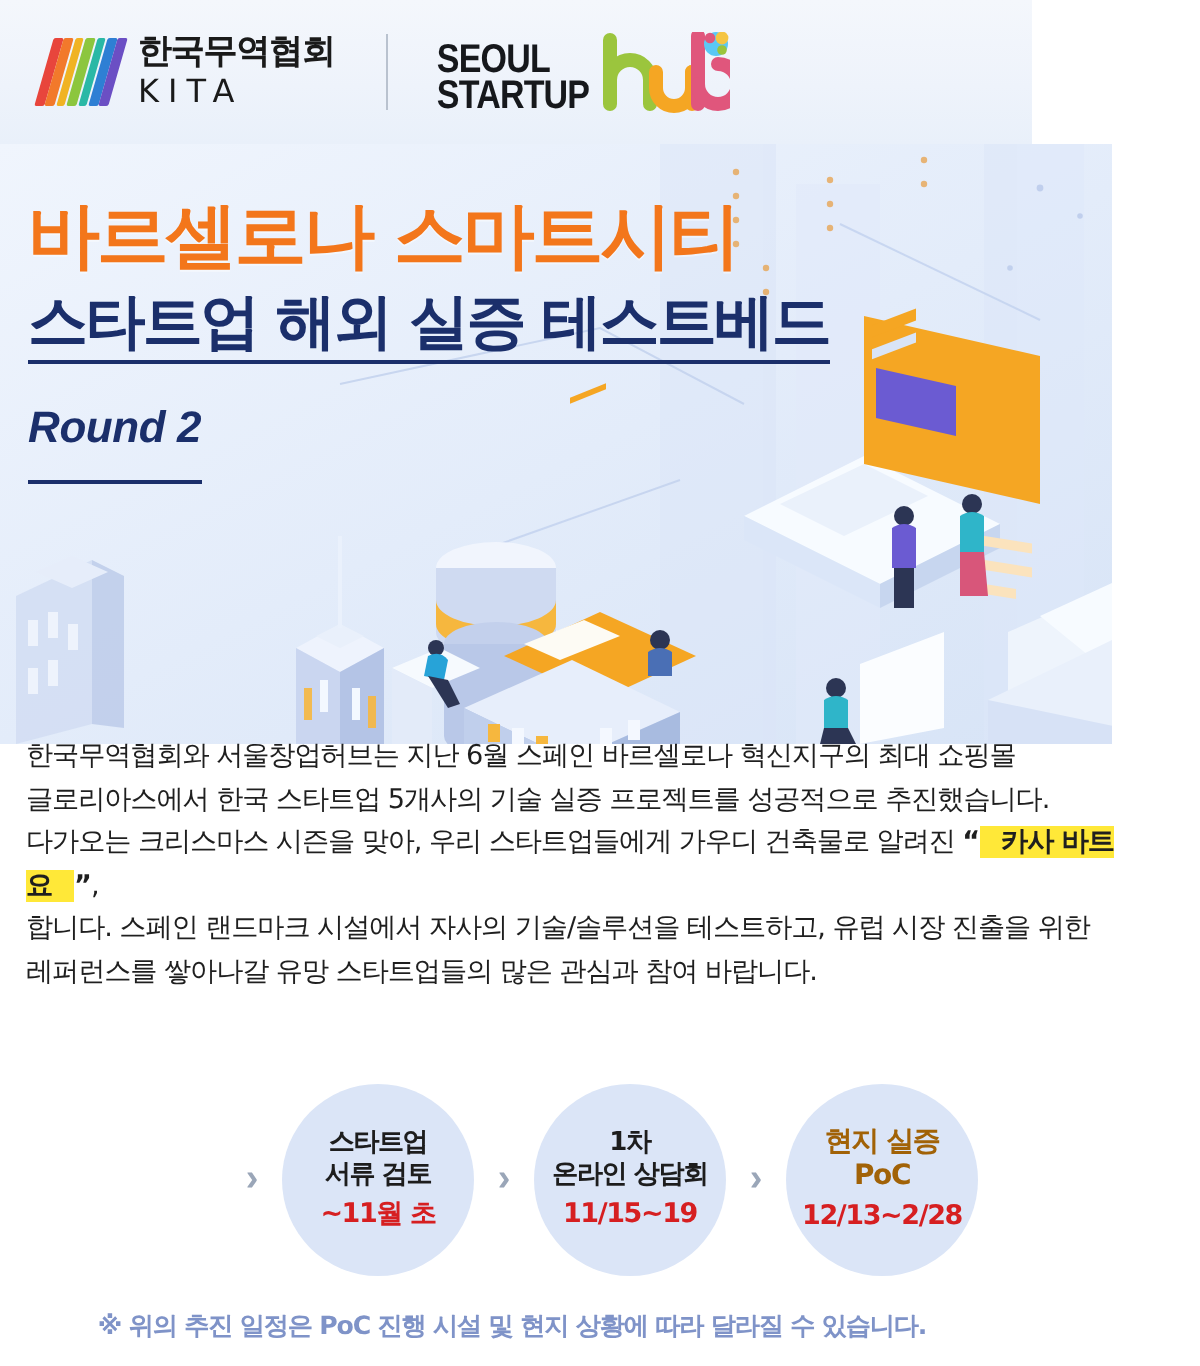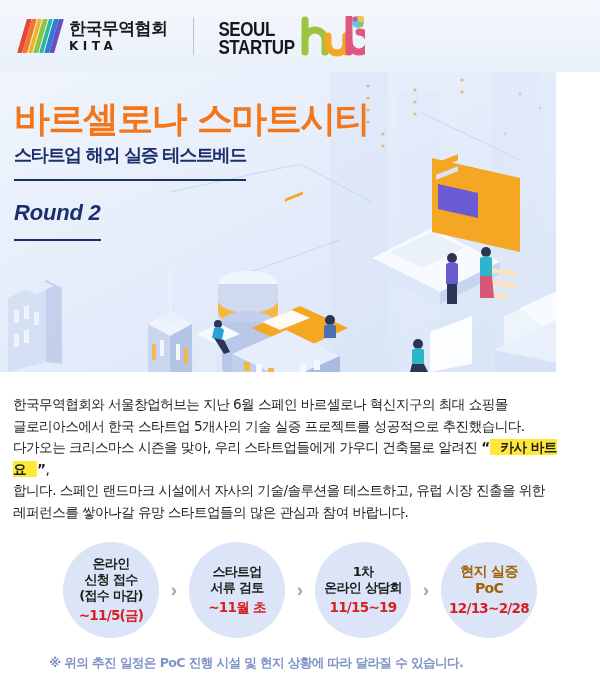--- a/index.html
+++ b/index.html
@@ -8,37 +8,37 @@
     width:600px;height:683px;
     background:#ffffff;
     font-family:"DejaVu Sans","Liberation Sans",sans-serif;
     overflow:hidden;
     position:relative;
   }
   .page{width:600px;height:683px;position:relative;}
 
   
   .logobar{
-    position:absolute;left:0;top:0;width:600px;height:72px;
+    position:absolute;left:0;top:0;width:516px;height:72px;
     background:linear-gradient(180deg,#f4f7fc 0%,#eef3fb 60%,#e9f0fa 100%);
     display:flex;align-items:center;
   }
   .logo-kita{display:flex;align-items:center;margin-left:22px;gap:9px;}
   .kita-mark{width:38px;height:34px;position:relative;transform:skewX(-16deg);}
   .kita-mark i{position:absolute;top:0;width:4.6px;height:34px;display:block;border-radius:1px;}
   .kita-mark i:nth-child(1){left:0;background:#e8453c;}
   .kita-mark i:nth-child(2){left:5.4px;background:#f2792b;}
   .kita-mark i:nth-child(3){left:10.8px;background:#f0b323;}
   .kita-mark i:nth-child(4){left:16.2px;background:#8cc63e;}
   .kita-mark i:nth-child(5){left:21.6px;background:#2ab8a6;}
   .kita-mark i:nth-child(6){left:27px;background:#2e7fd4;}
   .kita-mark i:nth-child(7){left:32.4px;background:#6b4fc4;}
   .kita-text{line-height:1;}
   .kita-kr{font-size:17px;font-weight:700;color:#1a1a1a;letter-spacing:-0.6px;}
-  .kita-en{font-size:12px;font-weight:700;color:#1a1a1a;letter-spacing:4.5px;margin-top:3px;}
+  .kita-en{font-size:16px;font-weight:400;color:#1a1a1a;letter-spacing:4.5px;margin-top:3px;}
   .logo-divider{width:1px;height:38px;background:#b9c2cf;margin:0 24px 0 26px;}
   .logo-ssh{display:flex;align-items:flex-end;gap:2px;}
   .ssh-text{line-height:1.02;font-weight:800;font-size:17px;color:#16181c;letter-spacing:-0.4px;
             font-family:"Liberation Sans",sans-serif;transform:scaleY(1.18);}
   .ssh-hub{position:relative;width:64px;height:40px;margin-left:4px;}
   .ssh-hub svg{position:absolute;left:0;top:0;}
 
   
   .hero{
     position:absolute;left:0;top:72px;width:556px;height:300px;
@@ -46,34 +46,34 @@
     overflow:hidden;
   }
   .hero-art{position:absolute;left:0;top:0;width:600px;height:300px;}
   .hero-text{position:absolute;left:14px;top:28px;z-index:6;}
   .t1{
     font-size:36px;font-weight:800;color:#f3761b;letter-spacing:-1.6px;
     line-height:1.05;white-space:nowrap;
     text-shadow:0 1px 0 rgba(255,255,255,.45);
   }
   .t2{
-    font-size:18px;font-weight:800;color:#1b2f6b;letter-spacing:-1.3px;
+    font-size:30px;font-weight:800;color:#1b2f6b;letter-spacing:-1.3px;
     line-height:1.1;white-space:nowrap;margin-top:7px;
-    border-bottom:2.5px solid #1b2f6b;display:inline-block;padding-bottom:14px;
+    border-bottom:2.5px solid #1b2f6b;display:inline-block;padding-bottom:2px;
   }
   .t3{
     font-size:22px;font-weight:800;font-style:italic;color:#1b2f6b;
     letter-spacing:-0.2px;margin-top:19px;display:inline-block;
     border-bottom:2px solid #1b2f6b;padding-bottom:13px;
     font-family:"Liberation Sans",sans-serif;
   }
 
   
   .body-copy{
-    position:absolute;left:13px;top:394px;width:578px;
+    position:absolute;left:13px;top:368px;width:578px;
     font-size:13.6px;line-height:21.5px;color:#1f1f1f;letter-spacing:-0.55px;
     font-weight:500;
   }
   .body-copy p{margin:0;}
   .hl{background:#ffe838;font-weight:800;padding:0 11px;}
   .qt{font-weight:800;}
 
   
   .timeline{
     position:absolute;left:0;top:534px;width:600px;height:112px;
@@ -332,26 +332,20 @@
   <div class="body-copy">
     <p>한국무역협회와 서울창업허브는 지난 6월 스페인 바르셀로나 혁신지구의 최대 쇼핑몰</p>
     <p>글로리아스에서 한국 스타트업 5개사의 기술 실증 프로젝트를 성공적으로 추진했습니다.</p>
     <p><span>다가오는 크리스마스 시즌을 맞아, 우리 스타트업들에게 가우디 건축물로 알려진 </span><span class="qt">“</span><span class="hl">카사 바트요</span><span class="qt">”</span><span>,</span></p>
     <p>합니다. 스페인 랜드마크 시설에서 자사의 기술/솔루션을 테스트하고, 유럽 시장 진출을 위한</p>
     <p>레퍼런스를 쌓아나갈 유망 스타트업들의 많은 관심과 참여 바랍니다.</p>
   </div>
 
   <div class="timeline">
 
-    <div class="step">
-      <div class="ln">온라인</div>
-      <div class="ln">신청 접수</div>
-      <div class="ln">(접수 마감)</div>
-      <div class="date">~11/5(금)</div>
-    </div>
 
     <div class="chev">›</div>
 
     <div class="step">
       <div class="ln">스타트업</div>
       <div class="ln">서류 검토</div>
       <div class="date">~11월 초</div>
     </div>
 
     <div class="chev">›</div>

